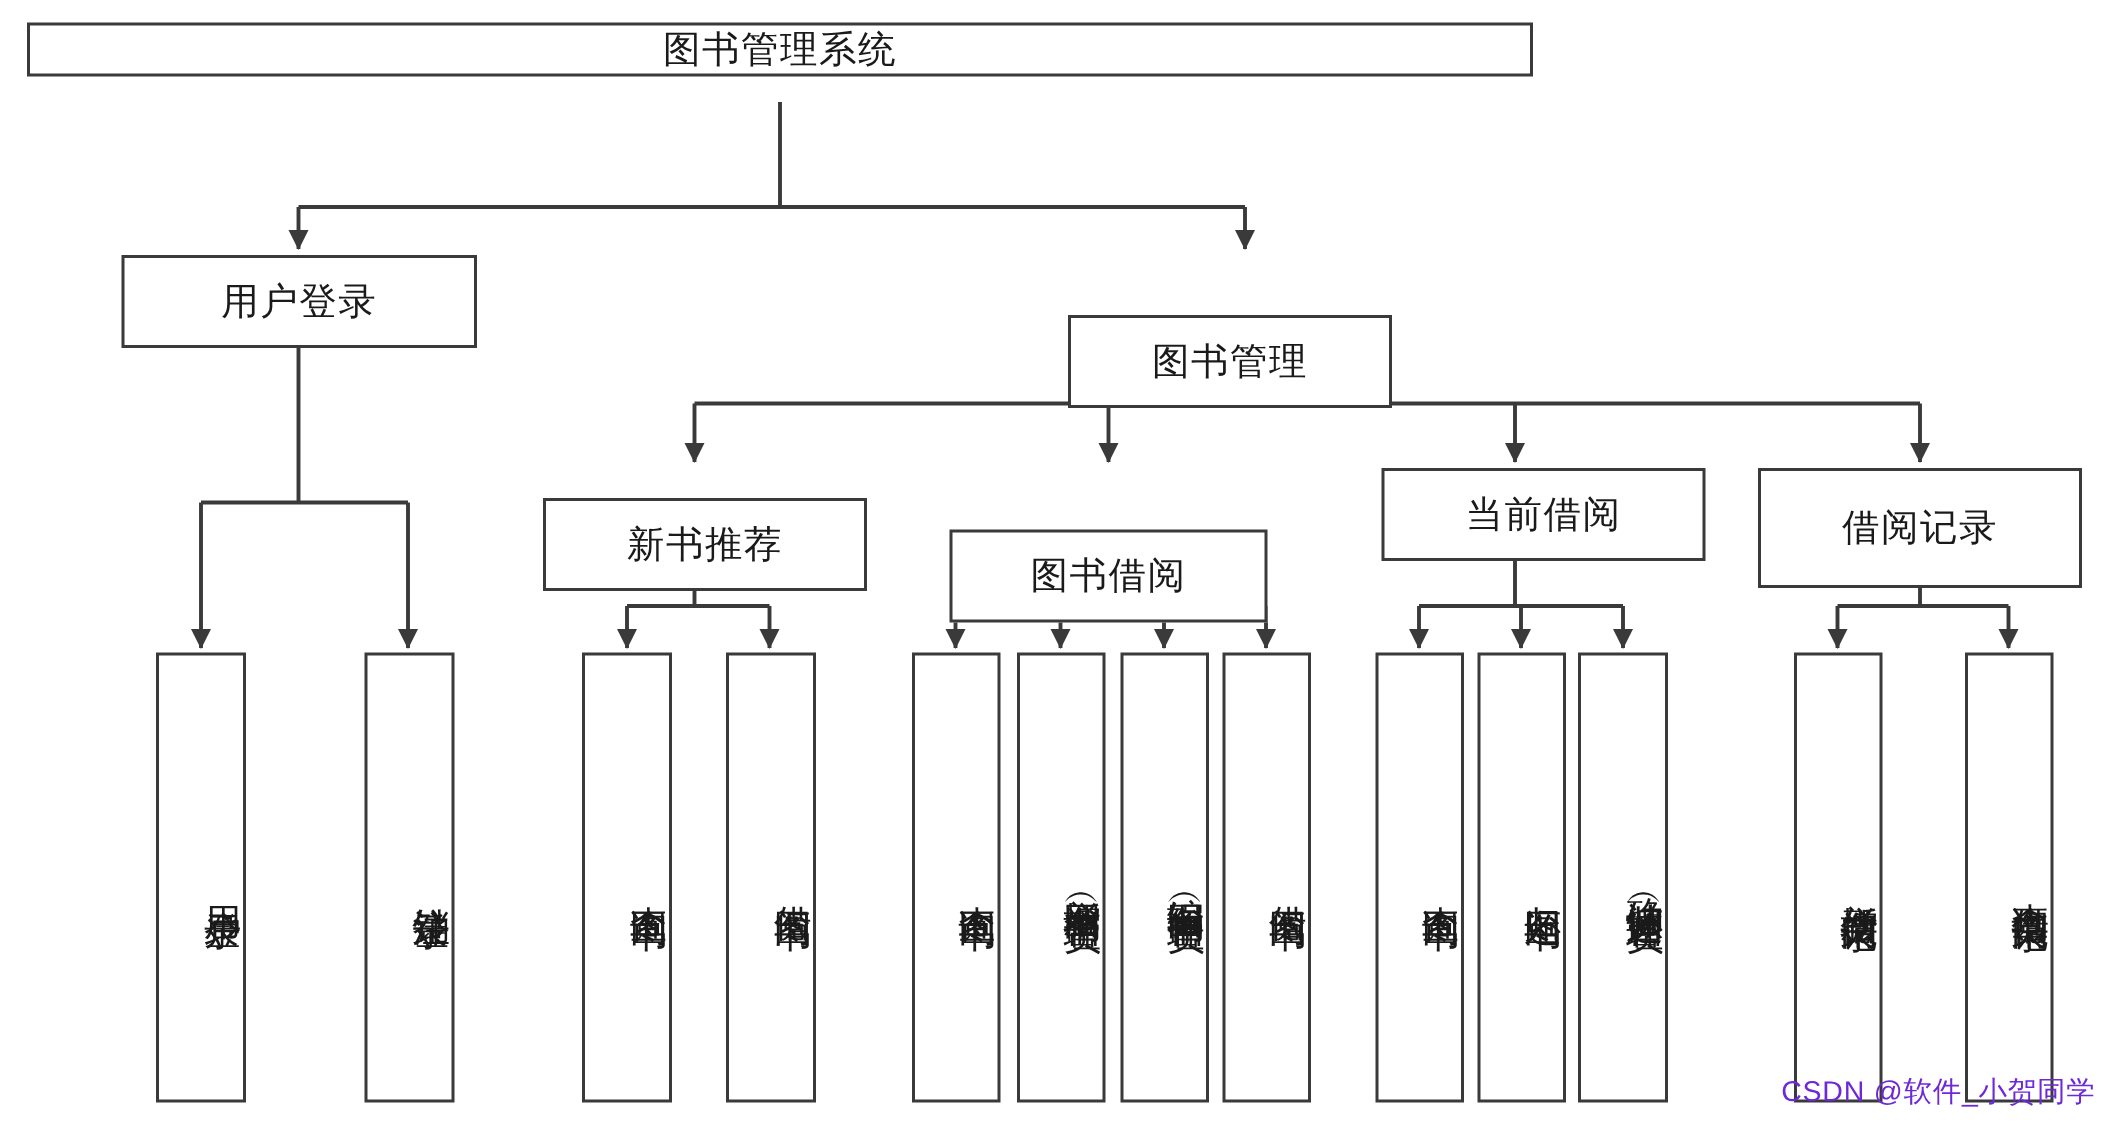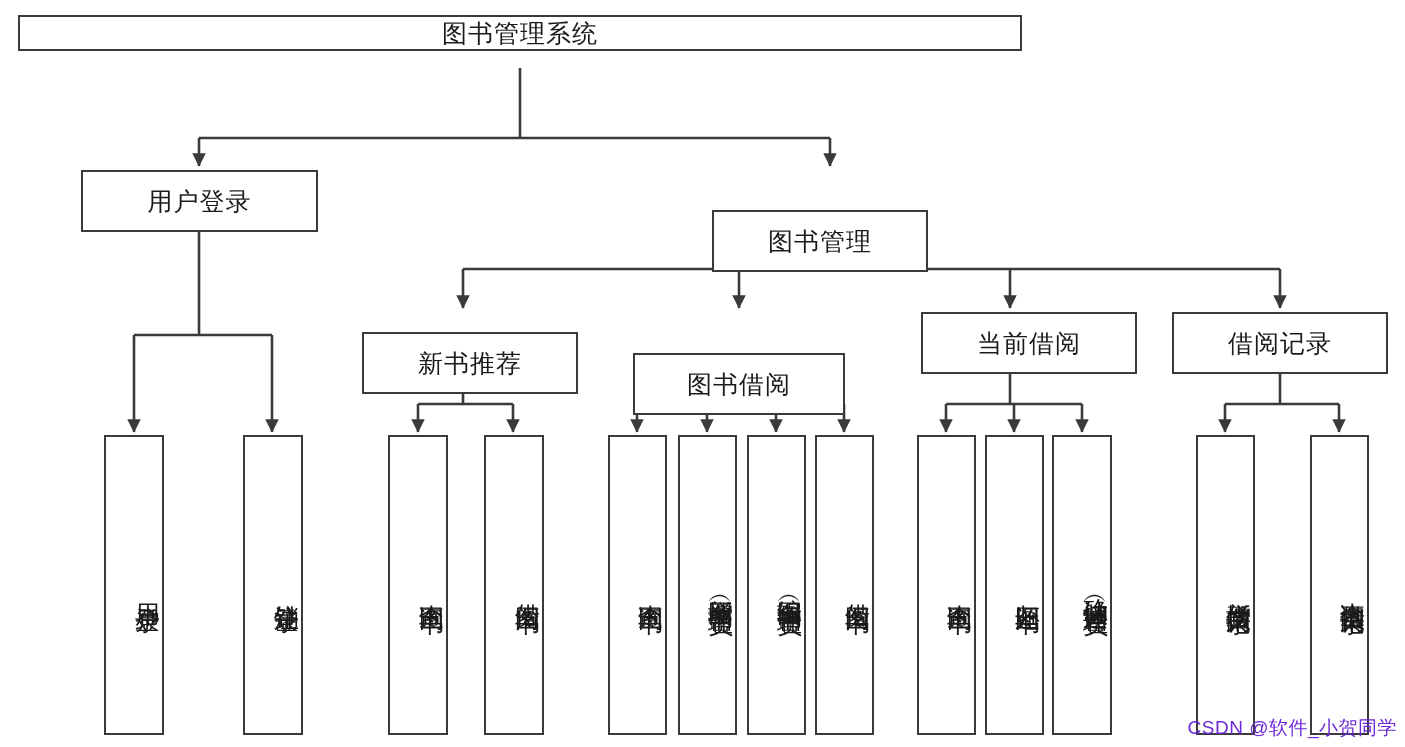--- a/index.html
+++ b/index.html
@@ -134,21 +134,21 @@
 
   <div class="node horiz" style="left:362px; top:312px; width:216px; height:62px;margin-top:20px;">
     <span>新书推荐</span>
   </div>
   <div class="node horiz" style="left:633px; top:312px; width:212px; height:62px;margin-top:41px;">
     <span>图书借阅</span>
   </div>
   <div class="node horiz" style="left:902px; top:312px; width:216px; height:62px;margin-left:19px;">
     <span>当前借阅</span>
   </div>
-  <div class="node horiz" style="left:1172px; top:312px; width:216px; height:62px;justify-content:center;">
+  <div class="node horiz" style="left:1172px; top:312px; width:216px; height:80px;justify-content:center;">
     <span>借阅记录</span>
   </div>
 
   <div class="node vert" style="left:104px; top:435px; width:60px; height:300px;">
     <span class="vlabel">用户登录</span>
   </div>
   <div class="node vert" style="left:243px; top:435px; width:60px; height:300px;">
     <span class="vlabel">注销登录</span>
   </div>
 

